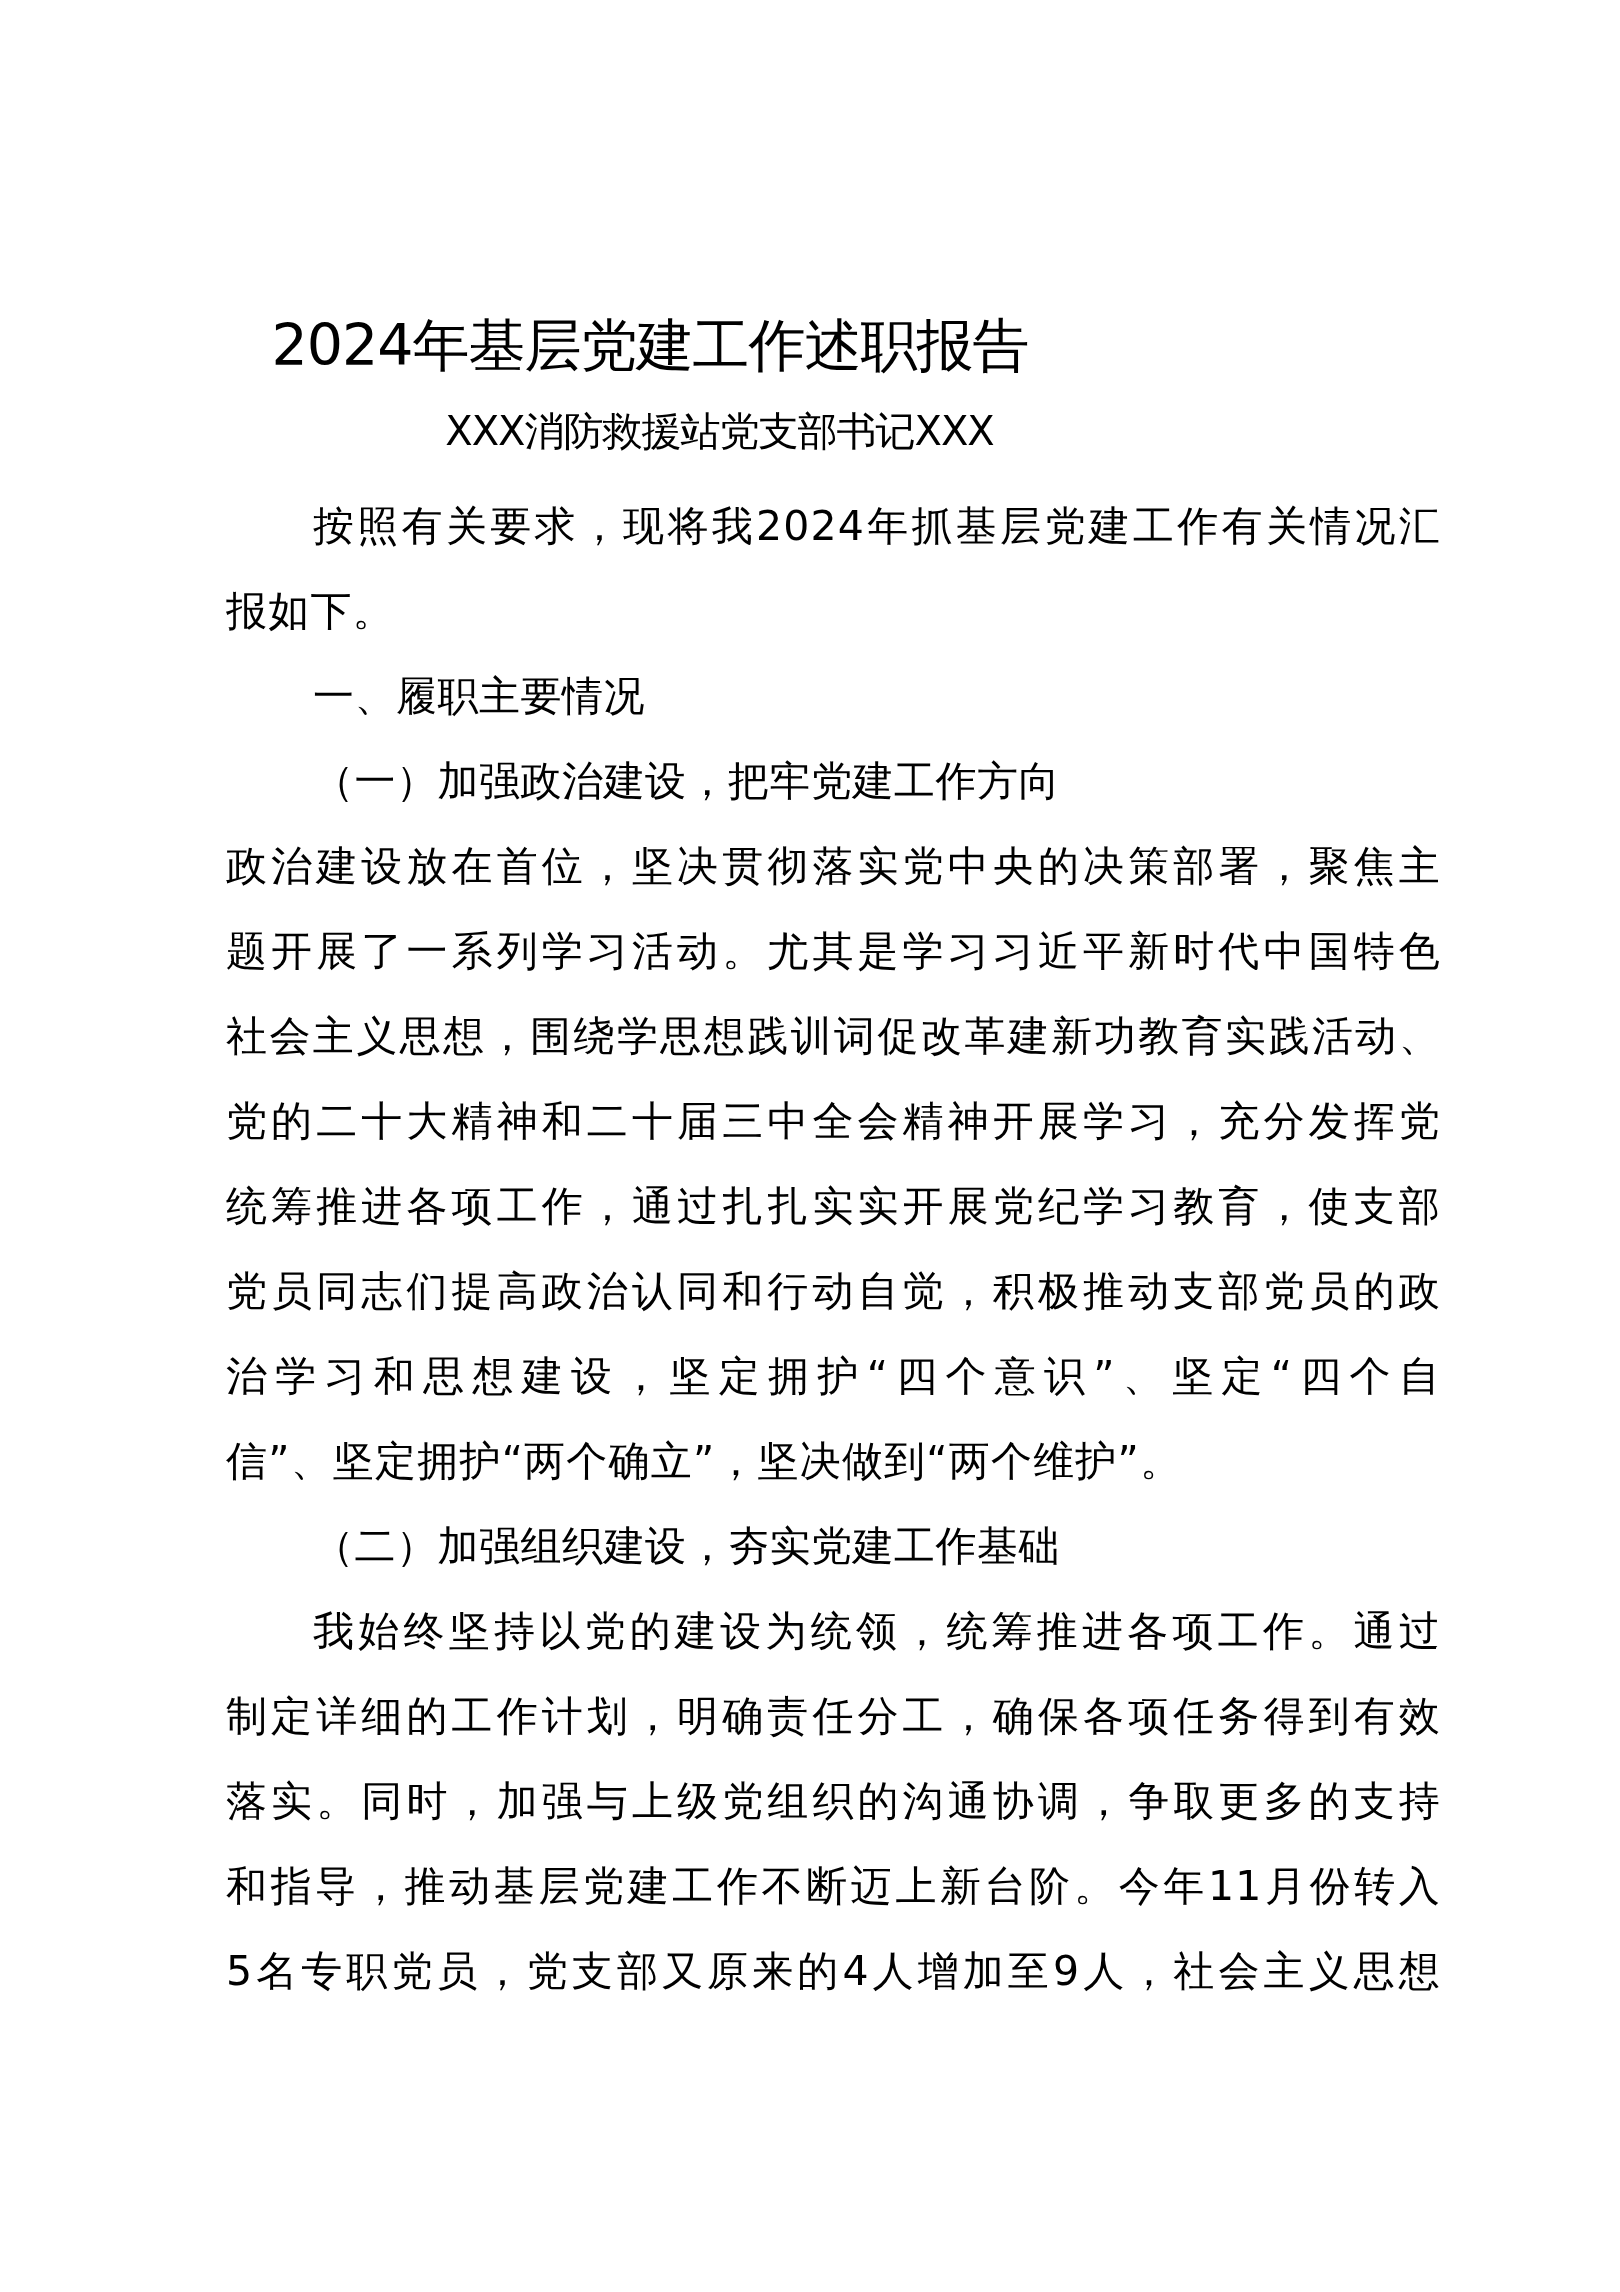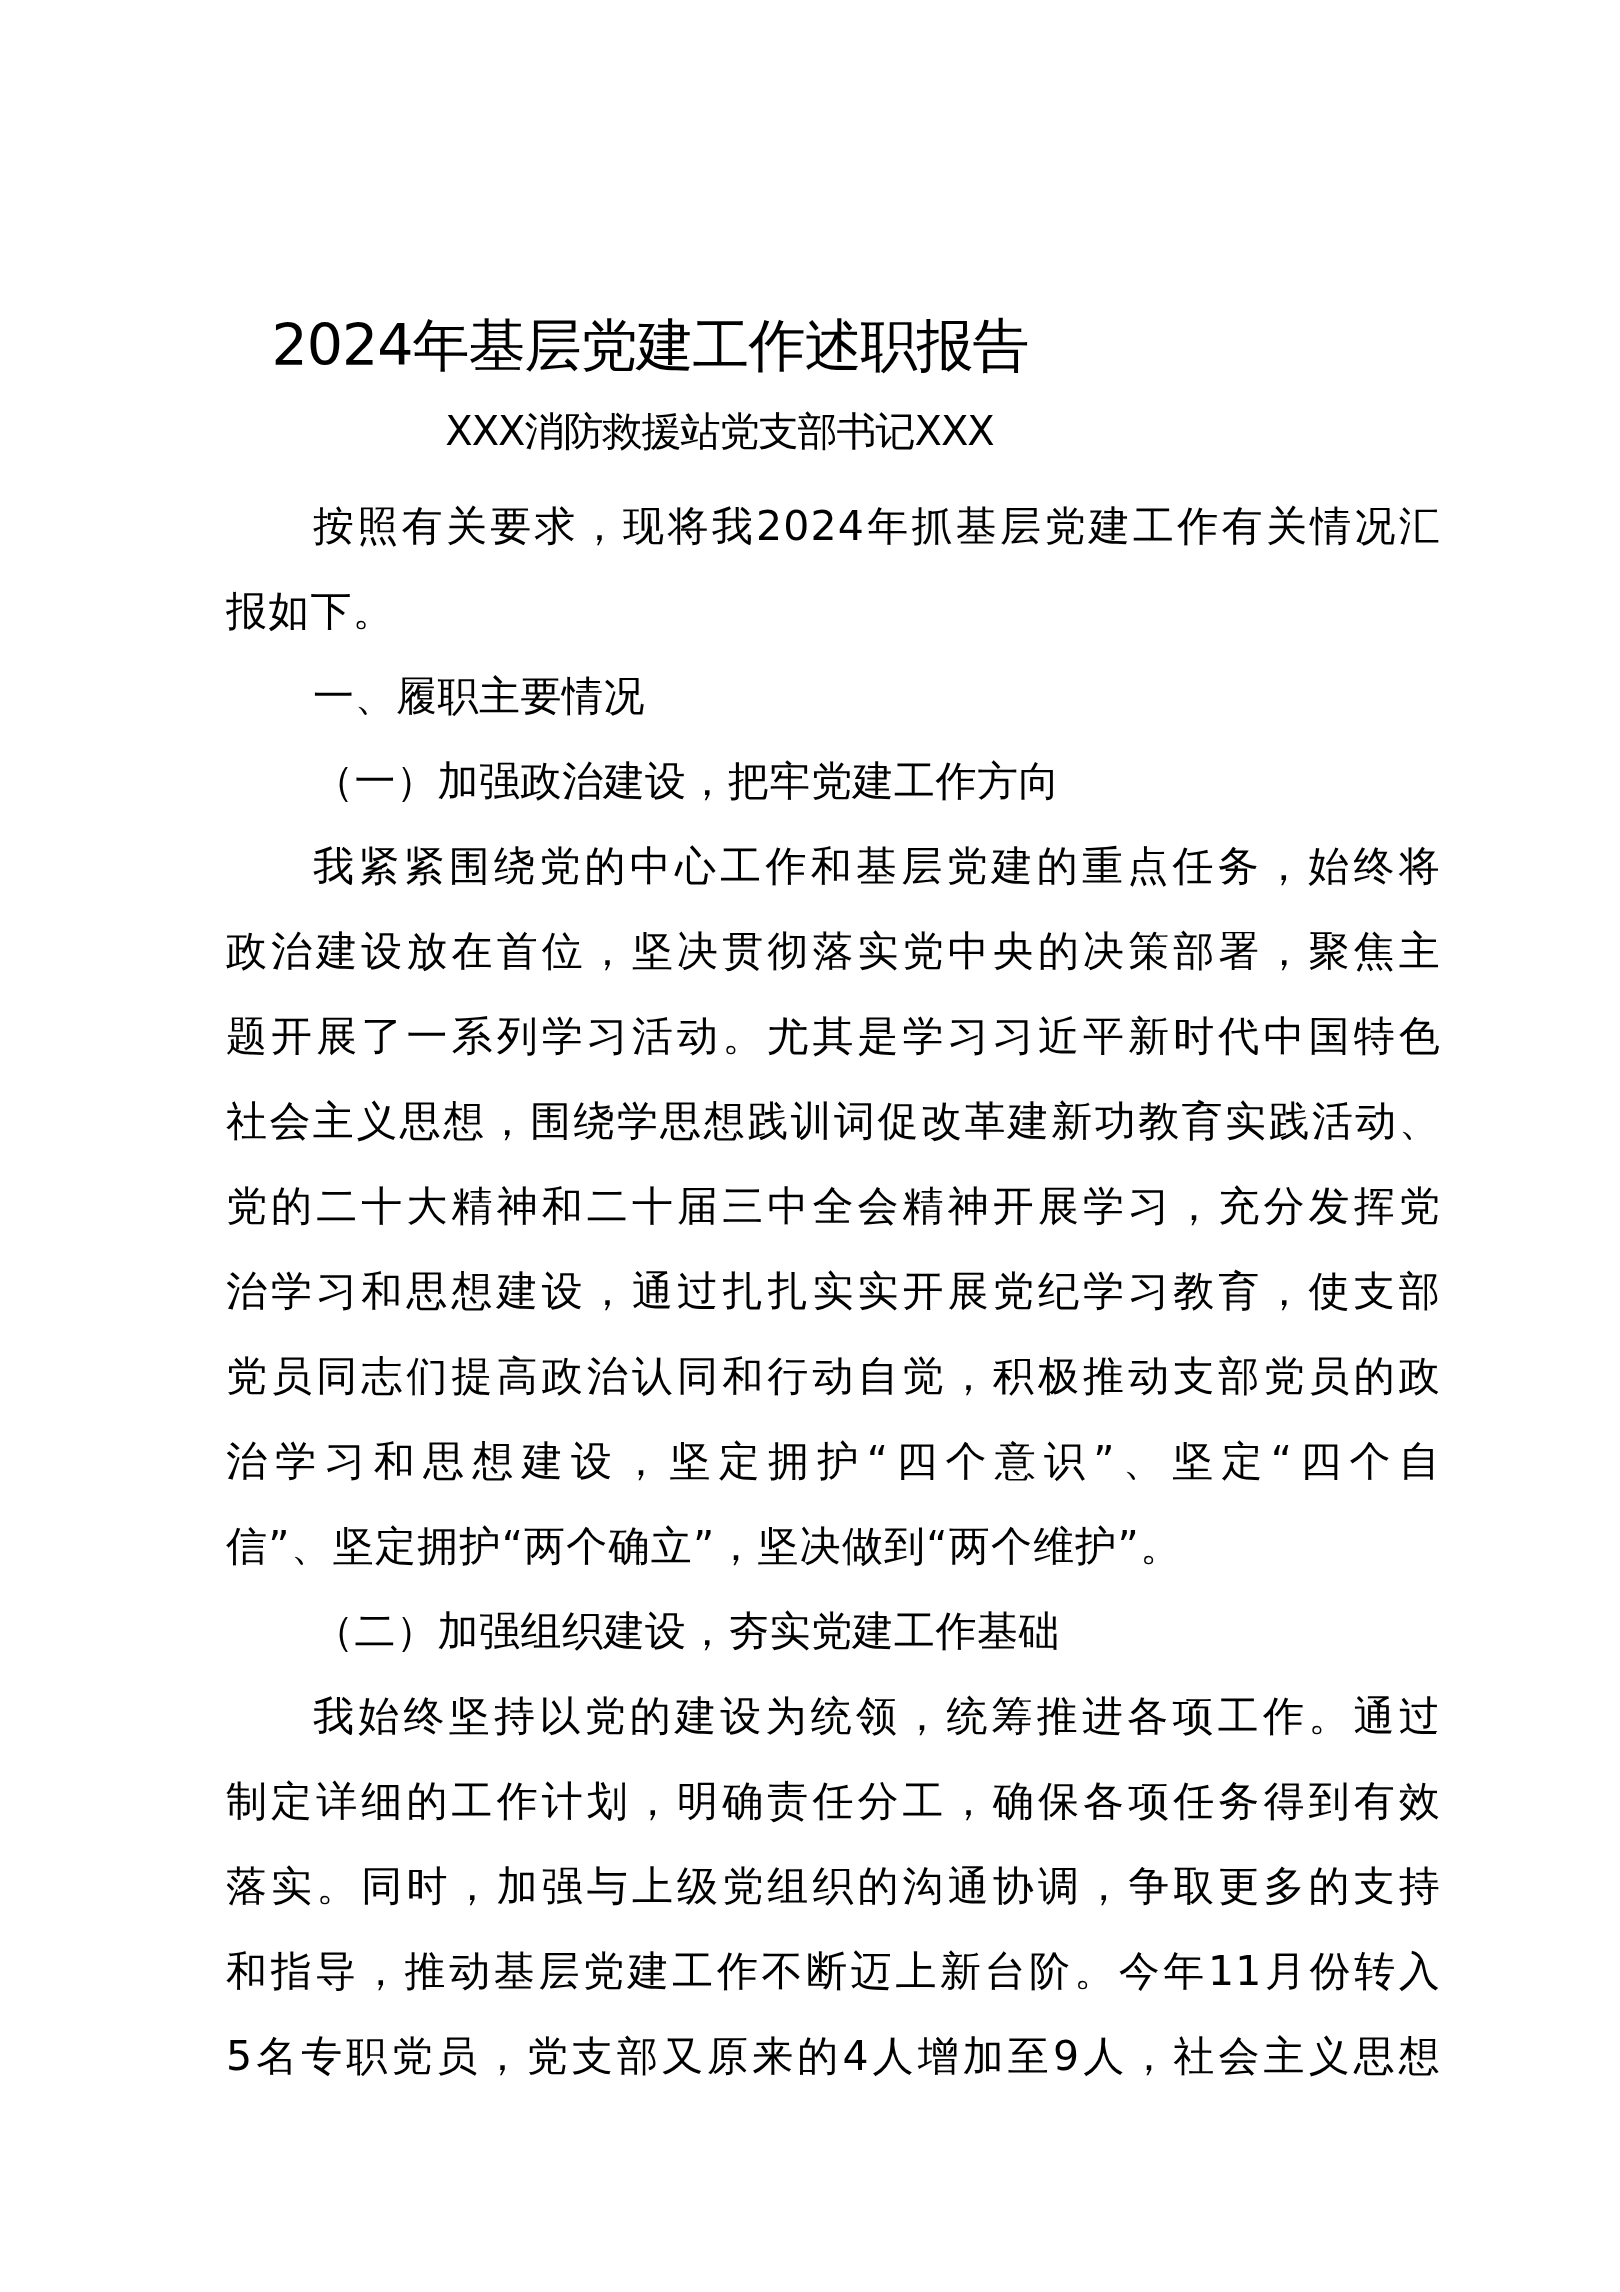--- a/index.html
+++ b/index.html
@@ -70,26 +70,25 @@
 
 <div class="page">
   <div class="title">2024年基层党建工作述职报告</div>
   <div class="subtitle">XXX消防救援站党支部书记XXX</div>
 
   <div class="body-block">
     <div class="line indent justify">按照有关要求，现将我2024年抓基层党建工作有关情况汇</div>
     <div class="line">报如下。</div>
     <div class="line heading-2">一、履职主要情况</div>
     <div class="line sub-heading">（一）加强政治建设，把牢党建工作方向</div>
-    <div class="line indent justify">我紧紧围绕党的中心工作和基层党建的重点任务，始终将</div>
     <div class="line justify">政治建设放在首位，坚决贯彻落实党中央的决策部署，聚焦主</div>
     <div class="line justify">题开展了一系列学习活动。尤其是学习习近平新时代中国特色</div>
     <div class="line justify">社会主义思想，围绕学思想践训词促改革建新功教育实践活动、</div>
     <div class="line justify">党的二十大精神和二十届三中全会精神开展学习，充分发挥党</div>
-    <div class="line justify">治学习和思想建设，通过扎扎实实开展党纪学习教育，使支部</div>
+    <div class="line justify">统筹推进各项工作，通过扎扎实实开展党纪学习教育，使支部</div>
     <div class="line justify">党员同志们提高政治认同和行动自觉，积极推动支部党员的政</div>
     <div class="line justify">治学习和思想建设，坚定拥护“四个意识”、坚定“四个自</div>
     <div class="line">信”、坚定拥护“两个确立”，坚决做到“两个维护”。</div>
     <div class="line sub-heading">（二）加强组织建设，夯实党建工作基础</div>
     <div class="line indent justify">我始终坚持以党的建设为统领，统筹推进各项工作。通过</div>
     <div class="line justify">制定详细的工作计划，明确责任分工，确保各项任务得到有效</div>
     <div class="line justify">落实。同时，加强与上级党组织的沟通协调，争取更多的支持</div>
     <div class="line justify">和指导，推动基层党建工作不断迈上新台阶。今年11月份转入</div>
     <div class="line justify">5名专职党员，党支部又原来的4人增加至9人，社会主义思想</div>
   </div>

